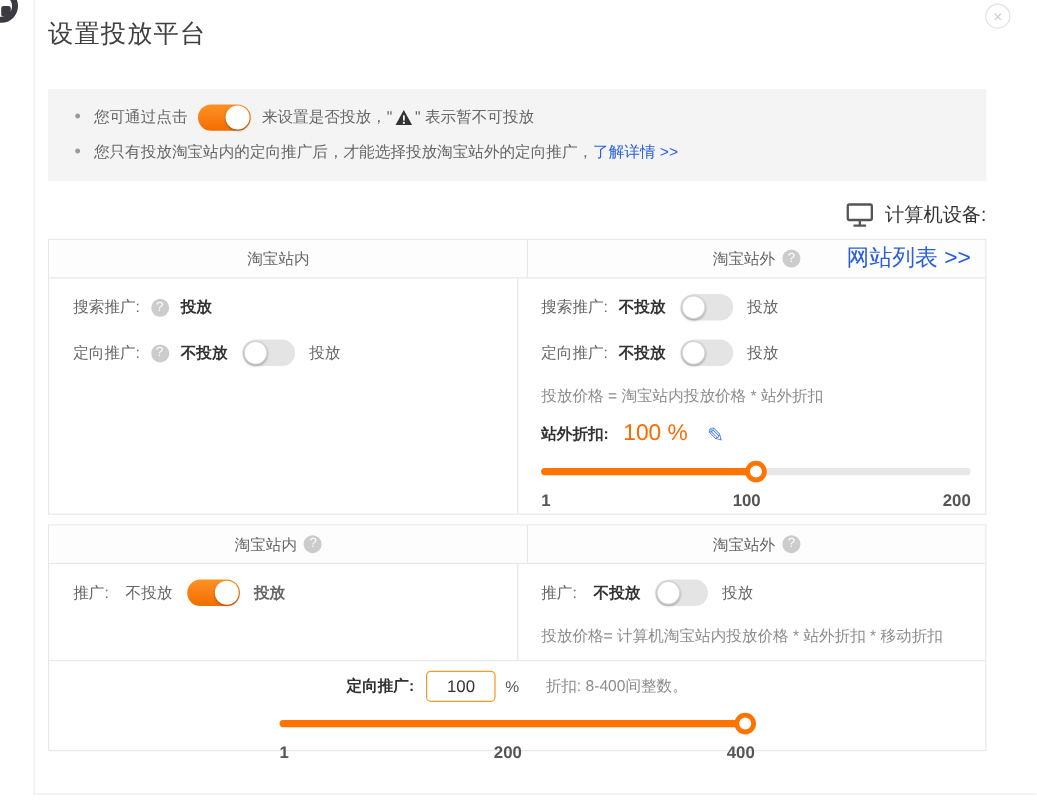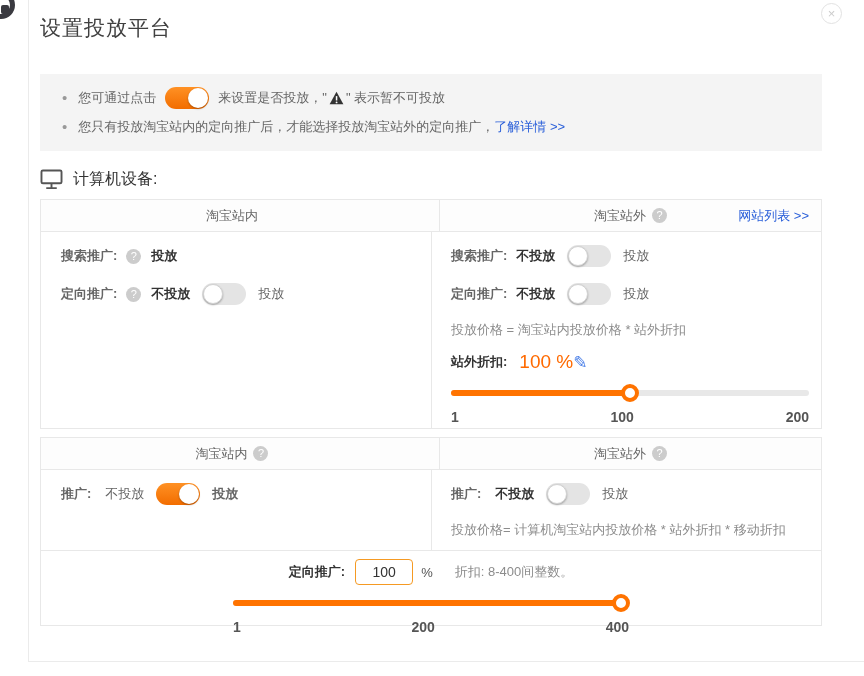--- a/index.html
+++ b/index.html
@@ -35,55 +35,55 @@
     vertical-align:middle; cursor:pointer; flex:none; }
   .toggle .knob { position:absolute; top:1px; width:20px; height:20px; border-radius:50%; background:#fff;
     box-shadow:0 1px 2px rgba(0,0,0,.3); }
   .toggle.on { background:linear-gradient(180deg,#ff9124,#f26d00); }
   .toggle.on .knob { right:1px; }
   .toggle.off { background:#e4e4e4; }
   .toggle.off .knob { left:1px; border:1px solid #d2d2d2; }
   .notice .toggle { margin:0 9px; }
 
   
-  .section-head { margin-top:16px; display:flex; align-items:center; font-size:16px; color:#333; height:24px; }
+  .section-head { margin-top:16px; display:flex; align-items:center; font-size:16px; color:#333; height:24px;justify-content:flex-end; }
   .section-head .dev-icon { margin-right:10px; display:flex; align-items:center; }
   .section-head .spacer { flex:1; }
   .tips-link { font-size:13px; display:flex; align-items:center; gap:6px; }
 
   
   .grid { margin-top:8px; border:1px solid #e8e8e8; }
   .grid-header { display:flex; height:32px; line-height:31px; background:#fdfdfd;
     border-bottom:1px solid #e8e8e8; font-size:13px; color:#666;gap:16px; }
   .gh-cell { width:50%; text-align:center; position:relative; }
   .gh-cell + .gh-cell { border-left:1px solid #e8e8e8; }
-  .corner-link { position:absolute; right:12px; top:0; font-size:13px; }
+  .corner-link { position:absolute; right:12px; top:0; font-size:19px; }
 
   .grid-body { display:flex; }
   .grid--computer .grid-body { height:196px; }
   .grid--mobile .grid-body { height:80px; }
   .gb-cell { width:50%; padding:12px 12px 0 20px; }
   .gb-cell + .gb-cell { border-left:1px solid #e8e8e8; }
 
   .row { display:flex; align-items:center; height:24px; margin-bottom:14px; font-size:13px; color:#666;
     white-space:nowrap; }
-  .lbl { margin-right:9px;font-weight:bold; }
+  .lbl { margin-right:9px; }
   .help { width:15px; height:15px; border-radius:50%; background:#ccc; color:#fff; font-size:11px;
     line-height:15px; text-align:center; margin-right:10px; flex:none; display:inline-block; cursor:pointer; }
   .gh-cell .help { display:inline-block; margin:8px 0 0 6px; vertical-align:top; }
   .val { font-weight:bold; color:#333; }
   .row .toggle { margin-left:12px; }
   .on-lbl { margin-left:12px; color:#666; }
 
   .formula { font-size:13px; color:#8c8c8c; margin-top:14px; line-height:20px; white-space:nowrap; }
   .grid--mobile .formula { margin-top:6px; }
 
   .discount-row { display:flex; align-items:center; margin-top:9px; height:26px; }
   .discount-lbl { font-weight:bold; color:#333; font-size:13px; margin-right:12px; }
-  .discount-val { color:#ff6a00; font-size:19px; }
+  .discount-val { color:#ff6a00; font-size:19px; margin-right:16px; }
   .pencil { color:#4a7fe8; font-size:17px; cursor:pointer; line-height:1; }
 
   .slider { position:relative; height:18px; margin-top:9px; }
   .slider .track { position:absolute; left:0; right:0; top:6px; height:6px; background:#e8e8e8; border-radius:3px; }
   .slider .fill { position:absolute; left:0; top:6px; height:6px; background:#ff7300; border-radius:3px; }
   .slider .handle { position:absolute; top:9px; width:10px; height:10px; border:4px solid #ff7300; background:#fff;
     border-radius:50%; transform:translate(-50%,-50%); cursor:pointer; box-sizing:content-box; }
   .ticks { display:flex; justify-content:space-between; font-size:14px; font-weight:bold; color:#555; margin-top:7px; }
 
   .grid-bottom { border-top:1px solid #e8e8e8; height:75px; padding-top:8px; }

